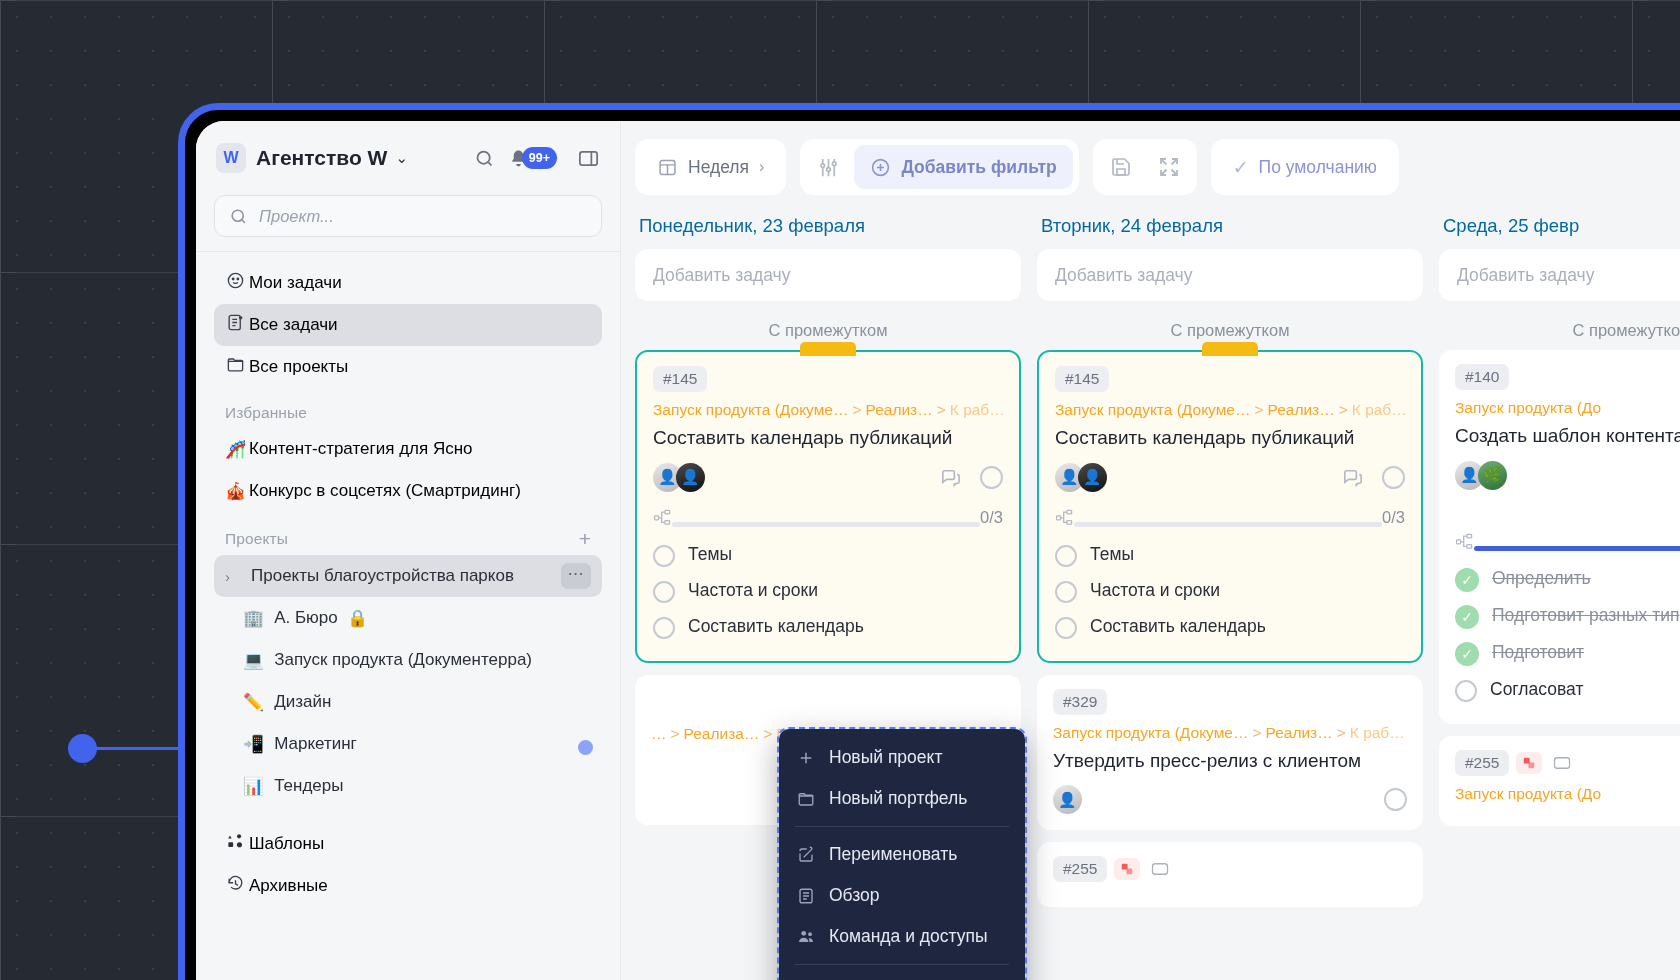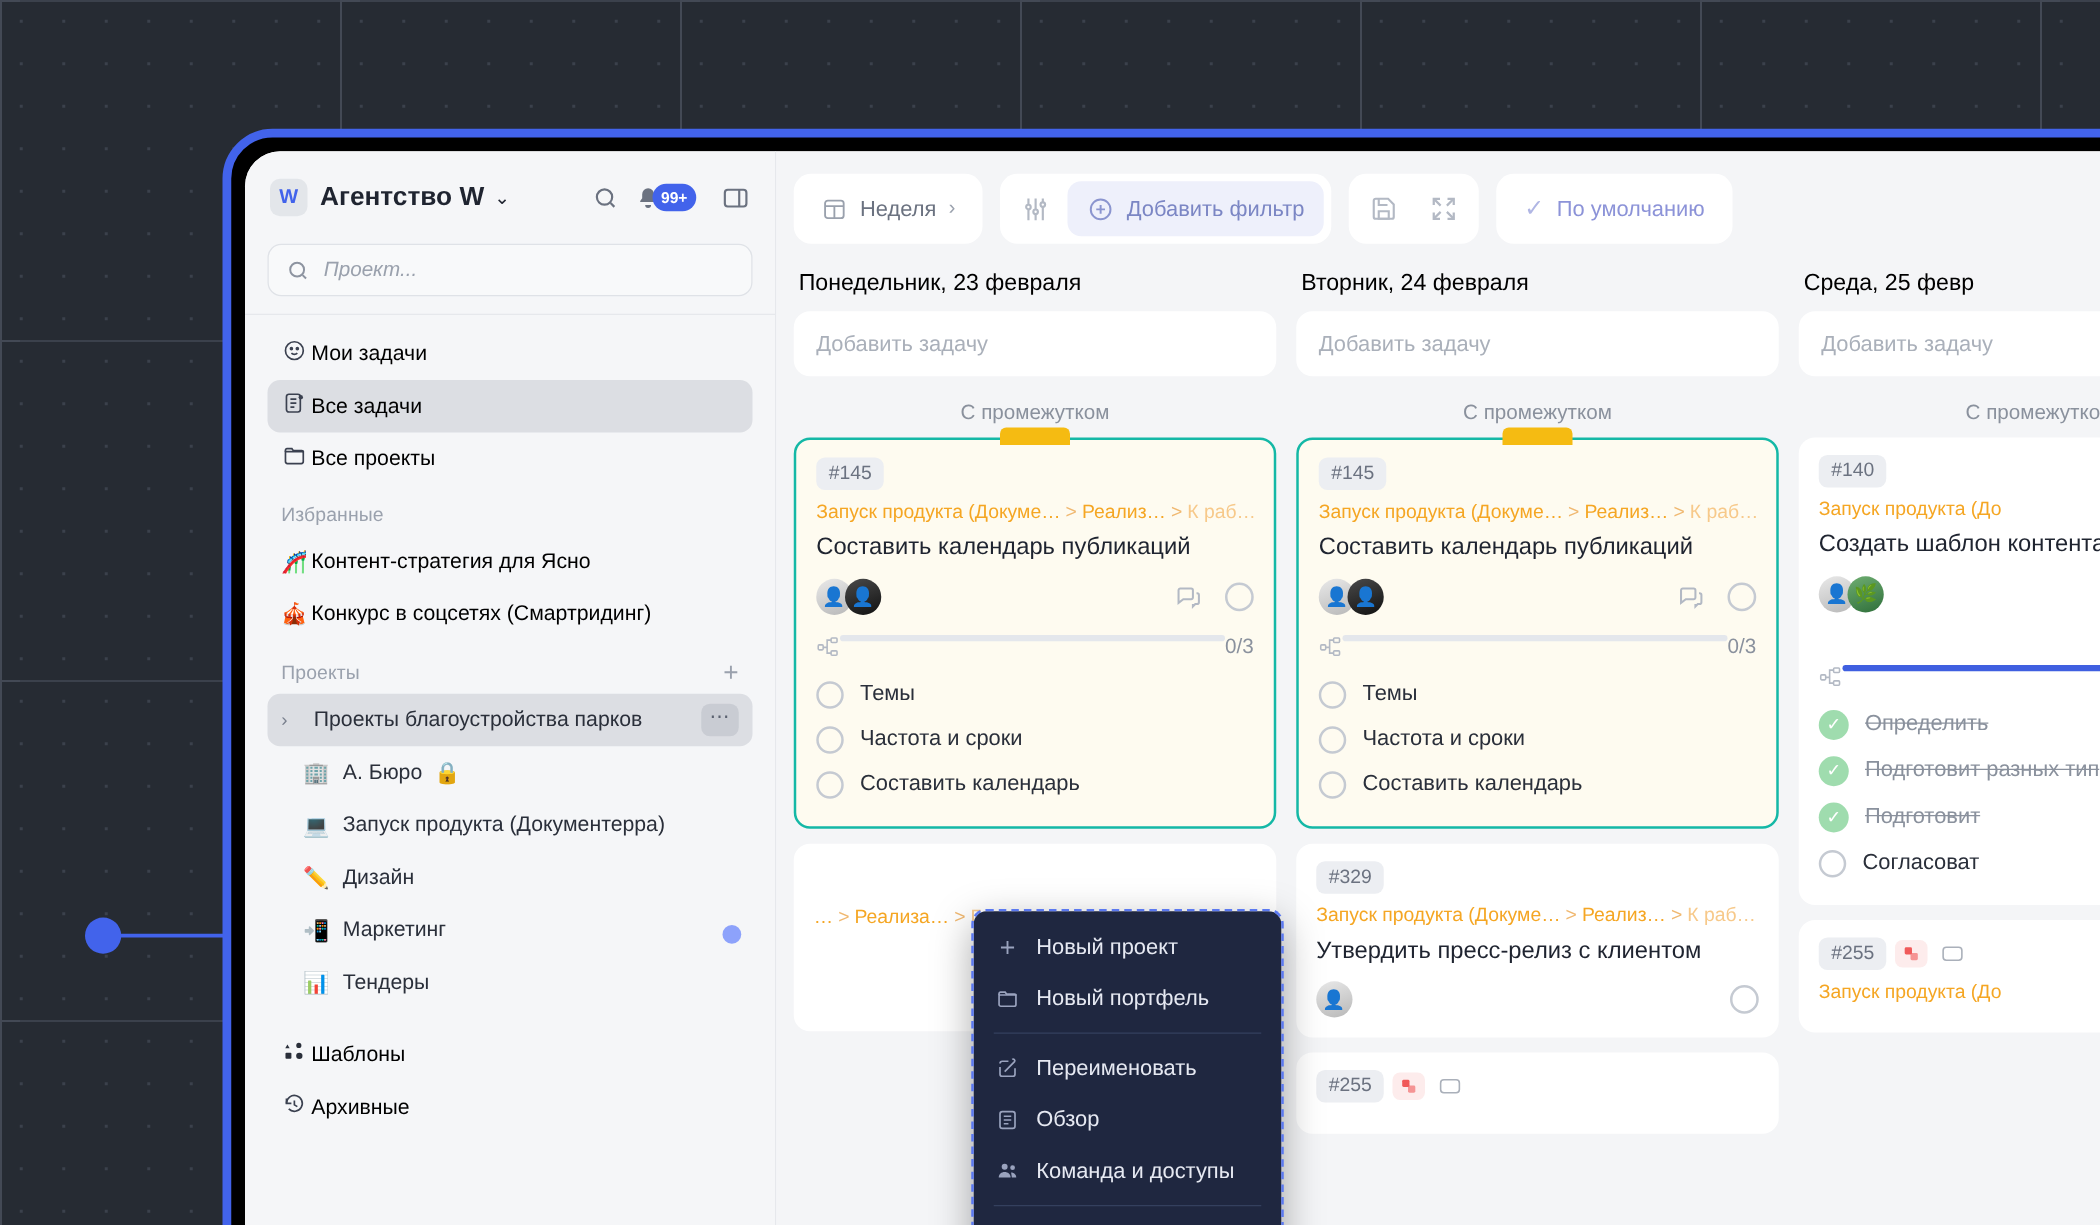--- a/index.html
+++ b/index.html
@@ -156,32 +156,32 @@
   
   #main { flex: 1; min-width: 0; background: #f4f5f7; display: flex; flex-direction: column; position: relative;}
 
   .toolbar { display: flex; align-items: center; gap: 14px; padding: 18px 0 14px 14px; }
   .tb-group { background: #fff; border-radius: 14px; display: flex; align-items: center; padding: 6px; gap: 4px; }
   .tb-btn {
     display: flex; align-items: center; gap: 10px;
     height: 44px; padding: 0 16px; border-radius: 11px;
     font-size: 17.5px; color: #6b7280; cursor: pointer; white-space: nowrap;
   }
-  .tb-btn.filter { background: #eef0fb; color: #7b86c4; }
+  .tb-btn.filter { background: #eef0fb; color: #7b86c4; font-weight: bold; }
   .tb-icon { color: #9aa1ad; display: flex; align-items: center; }
   .tb-btn .chev-r { color: #9aa1ad; font-size: 16px; }
   .tb-icon-btn { width: 44px; height: 44px; display: flex; align-items: center; justify-content: center;
      color: #b3b9c4; cursor: pointer; border-radius: 10px;}
   .default-btn { color: #8c93d8; }
   .default-btn .chk { color: #b0b6e4; font-size: 19px; }
 
   
   .board { flex: 1; display: flex; gap: 16px; padding: 0 0 0 14px; overflow: hidden; }
   .col { flex: 0 0 386px; display: flex; flex-direction: column; min-width: 0; }
-  .col-title { font-size: 18.5px; color: #000000; padding: 6px 4px 12px; white-space: nowrap; }
+  .col-title { font-size: 18.5px; color: #0369a1; padding: 6px 4px 12px; white-space: nowrap; }
   .add-task {
     height: 52px; background: #fff; border-radius: 13px;
     display: flex; align-items: center; padding: 0 18px;
     font-size: 17.5px; color: #aab0ba; margin-bottom: 18px;
   }
   .group-label { text-align: center; font-size: 16.5px; color: #8a919d; padding: 2px 0 10px; }
 
   .card {
     background: #fff; border-radius: 13px; padding: 14px 16px 16px;
     margin-bottom: 12px; position: relative;
@@ -213,21 +213,21 @@
     display:flex;align-items:center;justify-content:center; font-size:15px;
     overflow:hidden;
   }
   .avatar.a1 { background: linear-gradient(160deg,#e9e9e9,#b8b8b8); }
   .avatar.a2 { background: linear-gradient(160deg,#4a4a4a,#111); }
   .avatar.a3 { background: linear-gradient(160deg,#6fae72,#2f6f3a); }
   .meta-spacer { flex: 1; }
   .m-ic { color: #b3b9c4; display:flex;align-items:center; }
   .circle-ic { width: 23px; height: 23px; border-radius: 50%; border: 2px solid #c5cad2; }
 
-  .prog-row { display: flex; align-items: flex-start; margin: 16px 0 10px; }
+  .prog-row { display: flex; align-items: flex-end; margin: 16px 0 10px; }
   .prog-bar { flex: 1; height: 5px; border-radius: 3px; background: #e4e7ec; }
   .prog-bar.full { background: #3f5fe0; }
   .prog-count { font-size: 16.5px; color: #8a919d; }
 
   .sub { display: flex; align-items: flex-start; gap: 13px; padding: 6px 0; }
   .sub-circle { width: 22px; height: 22px; border-radius: 50%; border: 2px solid #c5cad2; flex:0 0 22px; margin-top:2px;}
   .sub-check {
     width: 24px; height: 24px; border-radius: 50%; background: #9fdcae; flex:0 0 24px; margin-top:1px;
     display: flex; align-items: center; justify-content: center; color: #fff; font-size: 14px;
   }

